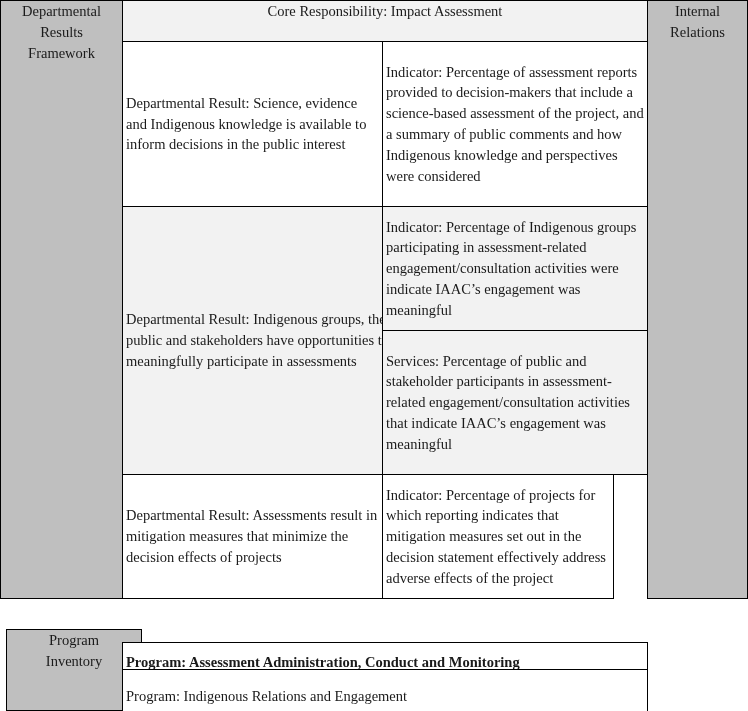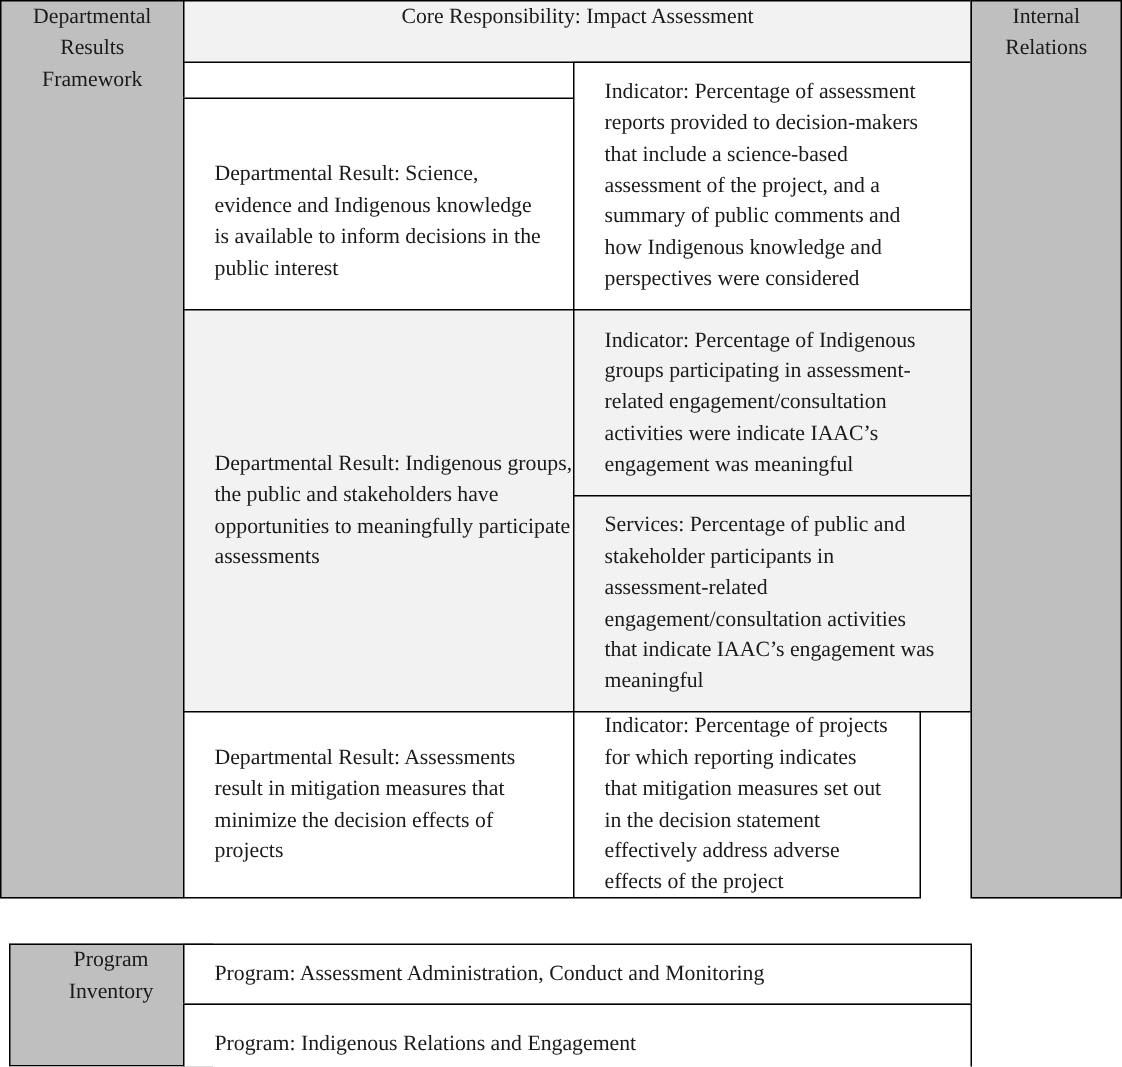--- a/index.html
+++ b/index.html
@@ -8,41 +8,41 @@
     font-family: "Liberation Serif", "DejaVu Serif", serif;
     font-size: 14.5px; color: #1a1a1a; line-height: 20.8px;
   }
   .box { position: absolute; box-sizing: border-box; }
   .b { border: 1px solid #000; }
   .gray { background: #bfbfbf; }
   .light { background: #f2f2f2; }
   .white { background: #ffffff; }
   .center { display: flex; align-items: flex-start; justify-content: center; text-align: center; }
   .vcenter { display: flex; align-items: center; }
-  .pad { padding: 0 20px; }
+  .pad { padding: 0 3px; }
   .txt { display: block; }
 </style>
 </head>
 <body>
 
 <div>
 
   <div class="box b gray center" style="left:0; top:0; width:123px; height:599px;">
     <div>
       <span class="txt">Departmental</span>
       <span class="txt">Results</span>
       <span class="txt">Framework</span>
     </div>
   </div>
 
   <div class="box b light center" style="left:122px; top:0; width:526px; height:42px;">
     <span>Core Responsibility: Impact Assessment</span>
   </div>
 
-  <div class="box b white vcenter pad" style="left:122px; top:41px; width:261px; height:166px;margin-top:24px;">
+  <div class="box b white vcenter pad" style="left:122px; top:41px; width:261px; height:166px;">
     <span>Departmental Result: Science, evidence and Indigenous knowledge is available to inform decisions in the public interest</span>
   </div>
   <div class="box b white vcenter pad" style="left:382px; top:41px; width:266px; height:166px;">
     <span>Indicator: Percentage of assessment reports provided to decision-makers that include a science-based assessment of the project, and a summary of public comments and how Indigenous knowledge and perspectives were considered</span>
   </div>
 
   <div class="box b light vcenter pad" style="left:122px; top:206px; width:297px; height:269px;">
     <span>Departmental Result: Indigenous groups, the public and stakeholders have opportunities to meaningfully participate in assessments</span>
   </div>
   <div class="box b light vcenter pad" style="left:382px; top:206px; width:266px; height:125px;">
@@ -67,19 +67,19 @@
   </div>
 </div>
 
 <div>
   <div class="box b gray center" style="left:6px; top:629px; width:136px; height:82px;">
     <div>
       <span class="txt">Program</span>
       <span class="txt">Inventory</span>
     </div>
   </div>
-  <div class="box b white vcenter pad" style="left:122px; top:629px; width:526px; height:41px;">
+  <div class="box b white vcenter pad" style="left:122px; top:642px; width:526px; height:41px;font-weight:bold;">
     <span>Program: Assessment Administration, Conduct and Monitoring</span>
   </div>
   <div class="box b white vcenter pad" style="left:122px; top:669px; width:526px; height:54px;">
     <span>Program: Indigenous Relations and Engagement</span>
   </div>
 </div>
 
 </body></html>

